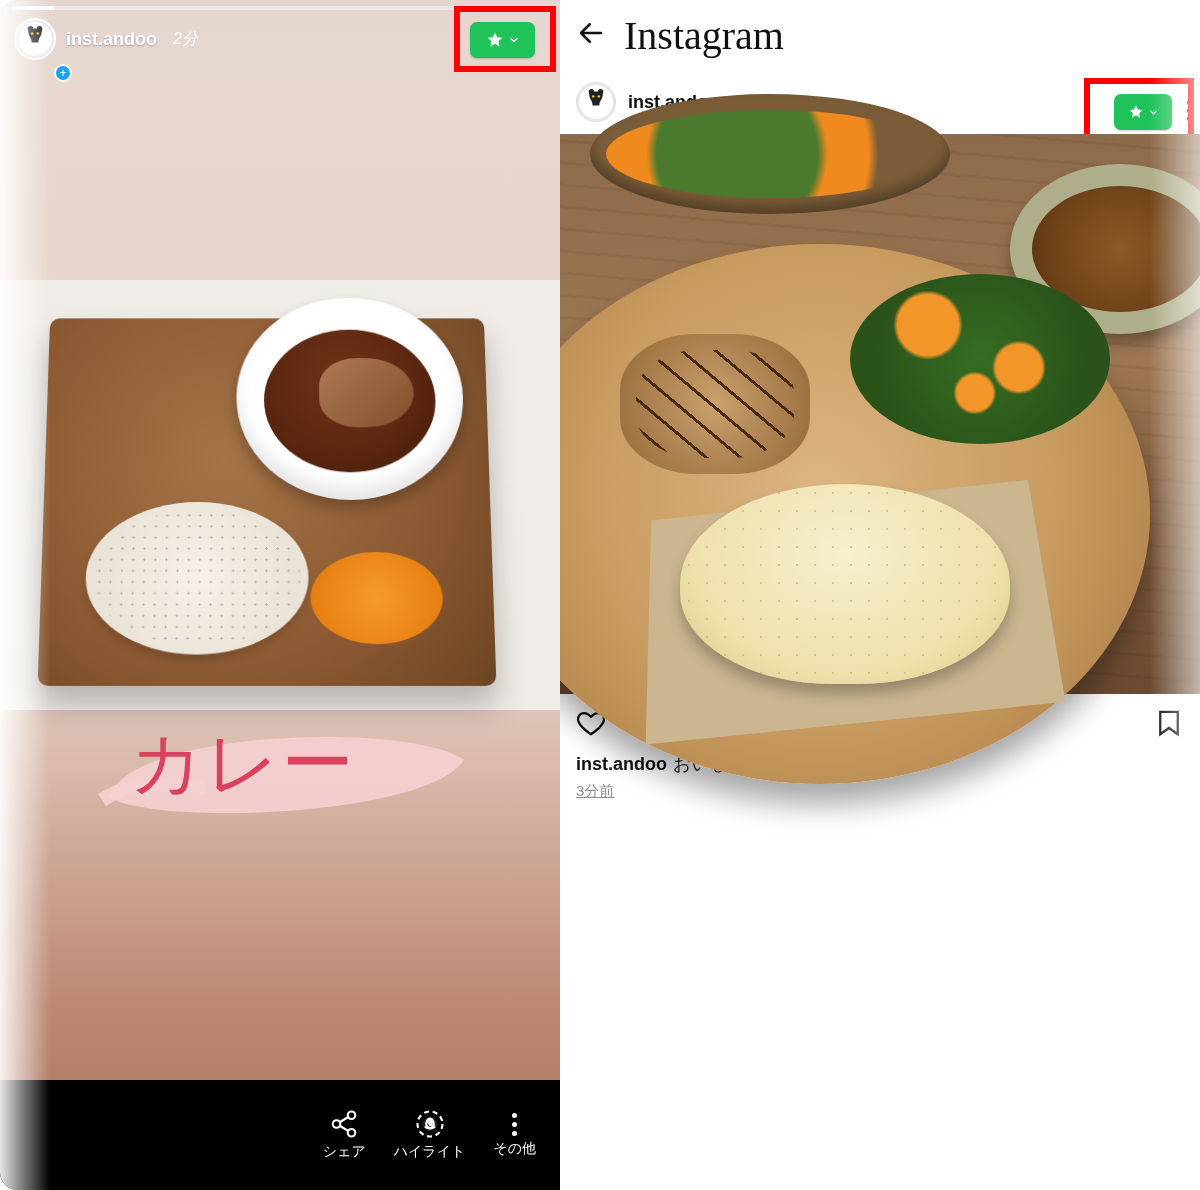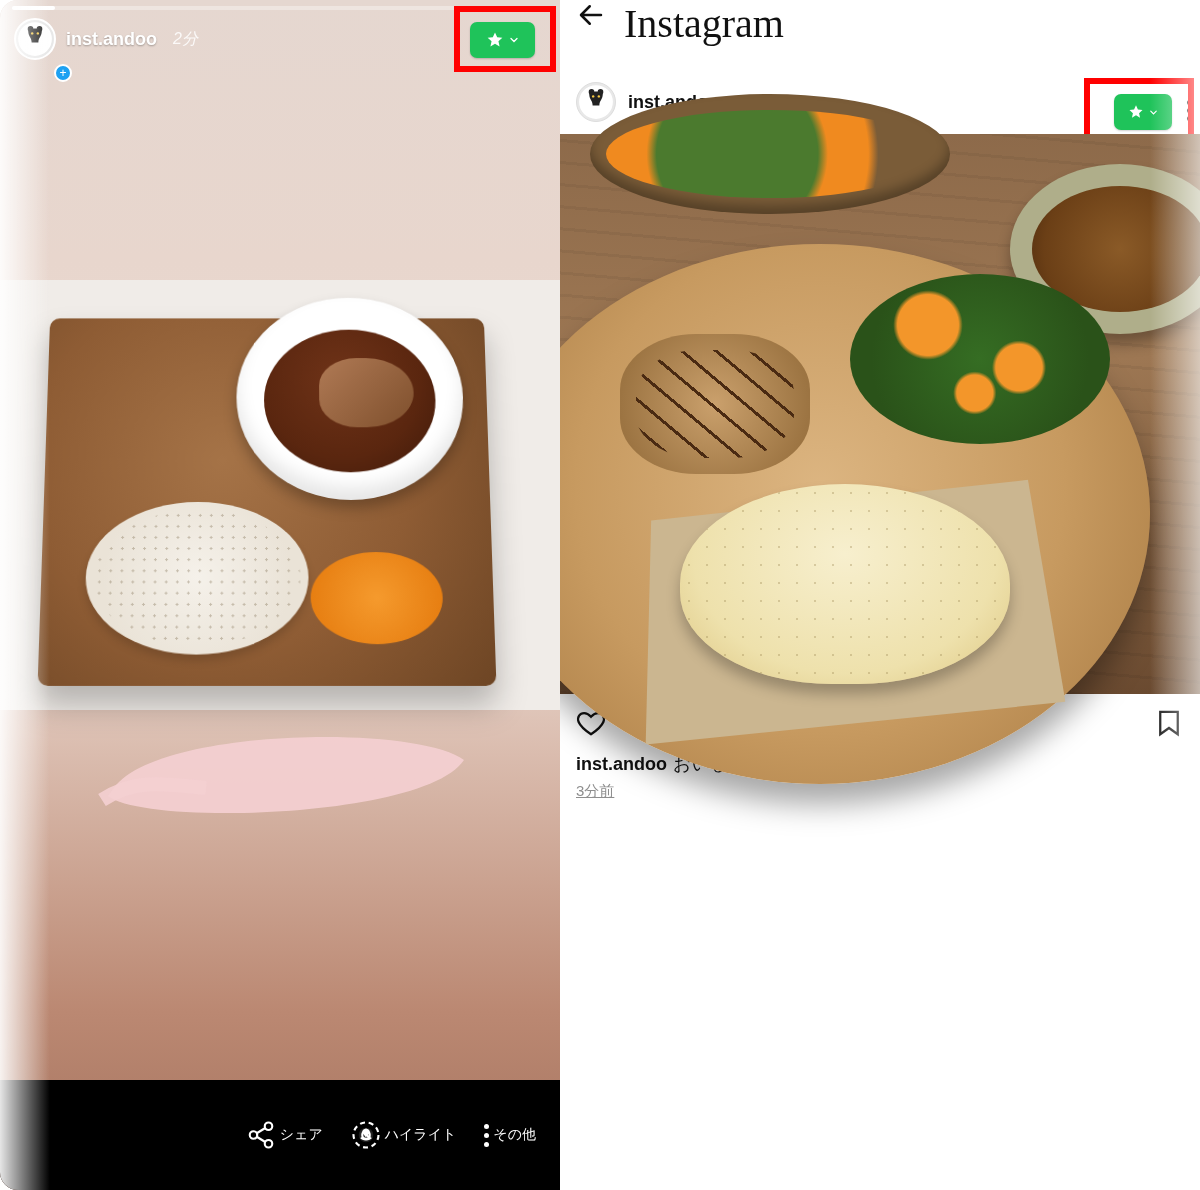--- a/index.html
+++ b/index.html
@@ -43,27 +43,27 @@
     background-image:radial-gradient(#9d8f77 1.4px, transparent 1.4px); background-size:11px 11px; opacity:.5;}
   .carrot { position:absolute; bottom:40px; right:50px; width:130px; height:90px; border-radius:50%; background:radial-gradient(circle,#f59a2d 0%,#e77f12 80%);}
 
   
   .brush { position:absolute; left:96px; top:718px; width:380px; height:110px;}
   .brush svg { width:100%; height:100%;}
   .brush-text { position:absolute; left:130px; top:716px; font-size:72px; font-weight:500; color:#d9415e; letter-spacing:2px; font-family:"Hiragino Sans","Meiryo",sans-serif;}
 
   
   .story-bottom { position:absolute; left:0; right:0; bottom:0; height:110px; background:#000; display:flex; justify-content:flex-end; align-items:center; gap:28px; padding:0 24px;}
-  .sb-item { display:flex; flex-direction:row; align-items:center; color:#fff; font-size:14px; gap:4px;}
+  .sb-item { display:flex; flex-direction:column; align-items:center; color:#fff; font-size:14px; gap:4px;}
   .sb-item svg { width:30px; height:30px; stroke:#fff; fill:none; stroke-width:1.7;}
   .sb-dots { display:flex; flex-direction:column; gap:4px;}
   .sb-dots span{ width:5px;height:5px;border-radius:50%;background:#fff;}
 
   
-  .feed-top { height:70px; display:flex; align-items:flex-start; padding:0 16px; gap:18px;}
+  .feed-top { height:70px; display:flex; align-items:center; padding:0 16px; gap:18px;}
   .back-btn svg{ width:30px;height:30px;stroke:#111;fill:none;stroke-width:2;}
   .ig-logo { font-family:"Brush Script MT","Segoe Script",cursive; font-size:40px; font-weight:500; color:#111;}
   .feed-user-row { height:64px; display:flex; align-items:center; padding:0 16px; gap:12px; position:relative;}
   .feed-user-row .avatar{ width:40px;height:40px;border:1px solid #ddd;}
   .feed-username { font-weight:600; font-size:18px; color:#111;}
   .pane-right .hi-box { top:78px; right:6px; width:110px; height:74px;}
   .pane-right .star-pill { position:absolute; top:94px; right:28px; width:58px; height:36px;}
   .feed-more { position:absolute; top:100px; right:8px; color:#111; display:flex; flex-direction:column; gap:3px;}
   .feed-more span{width:5px;height:5px;border-radius:50%;background:#222;}
 
@@ -138,20 +138,21 @@
         <div class="carrot"></div>
       </div>
     </div>
 
     <div class="brush">
       <svg viewBox="0 0 380 110" preserveAspectRatio="none">
         <path d="M18 70 C 60 10, 320 6, 368 42 C 330 100, 50 108, 12 78 Z" fill="#f4cfd1" opacity=".92"></path>
         <path d="M6 82 C 40 60, 70 66, 110 70" stroke="#f4cfd1" stroke-width="14" fill="none" opacity=".9"></path>
       </svg>
     </div>
+    <div class="brush-text">カレー</div>
 
     <div class="story-bottom">
       <div class="sb-item">
         <svg viewBox="0 0 24 24">
             <circle cx="18" cy="5" r="3"></circle>
             <circle cx="6" cy="12" r="3"></circle>
             <circle cx="18" cy="19" r="3"></circle>
             <path d="M8.6 10.6L15.4 6.4M8.6 13.4l6.8 4.2"></path>
           </svg>
         <span>シェア</span>

